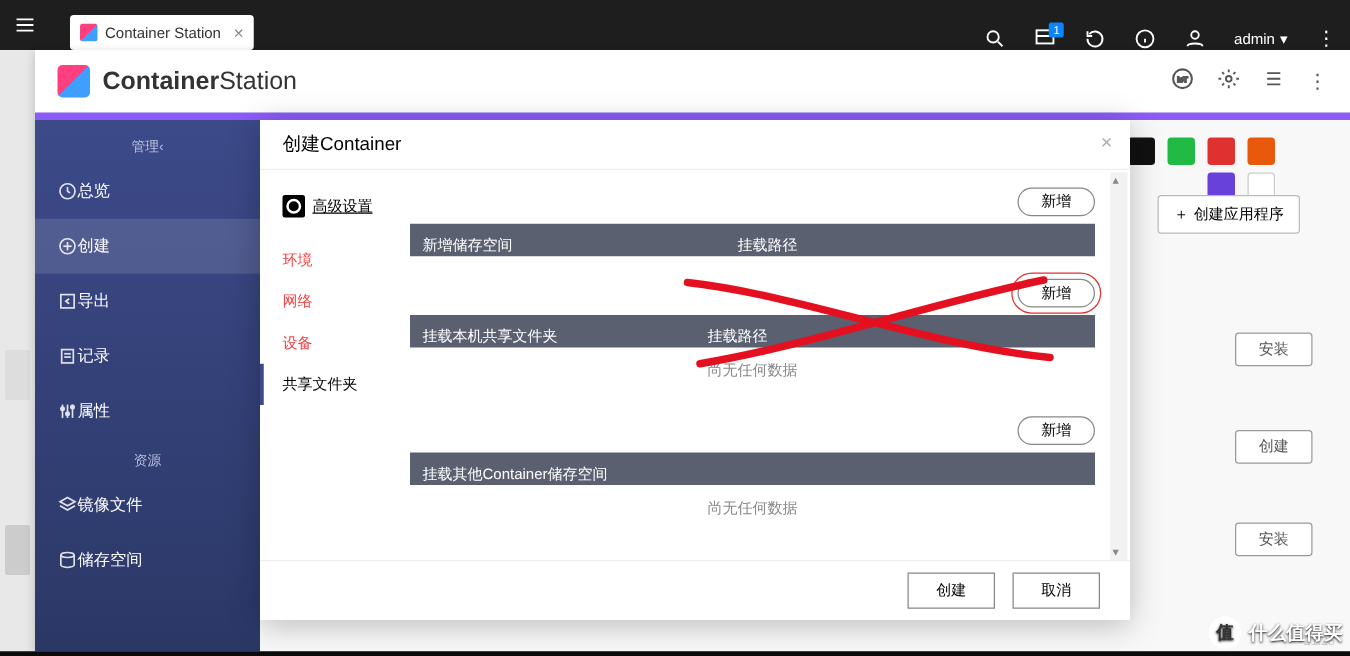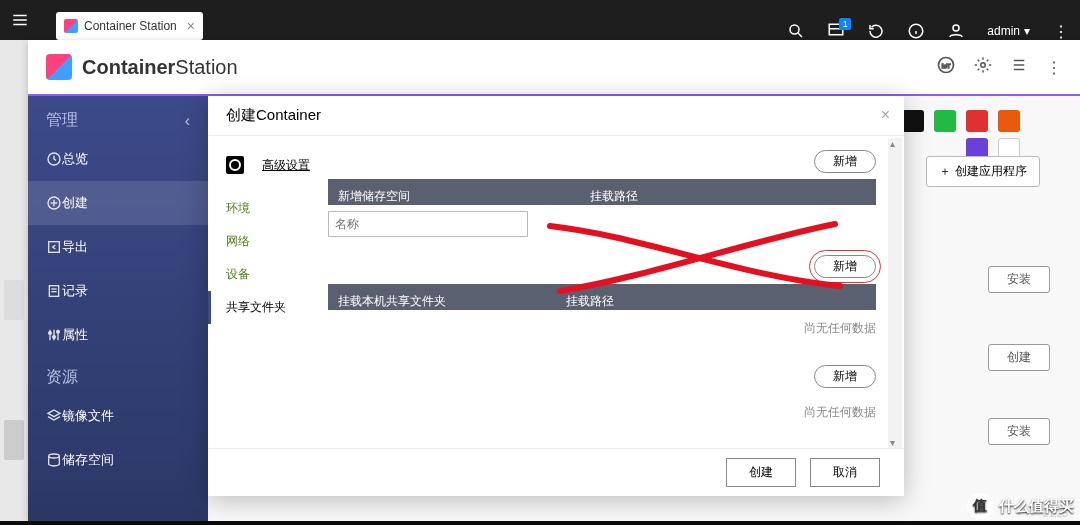--- a/index.html
+++ b/index.html
@@ -8,61 +8,61 @@
 .hamburger{width:40px;height:40px;display:flex;align-items:center;justify-content:center;cursor:pointer}
 .hamburger svg{width:18px;height:18px}
 .tab{height:28px;background:#fff;border-radius:3px;display:flex;align-items:center;padding:0 8px;margin-left:16px;color:#333;font-size:12px}
 .tab-icon{width:14px;height:14px;margin-right:6px;background:linear-gradient(135deg,#ff3f7f 50%,#3f9fff 50%);border-radius:2px}
 .tab-close{margin-left:10px;color:#888;font-size:14px;cursor:pointer}
 .top-right{position:absolute;right:10px;display:flex;align-items:center;gap:22px}
 .top-ico{width:18px;height:18px;display:flex;align-items:center;justify-content:center;cursor:pointer;position:relative}
 .badge{position:absolute;top:-4px;right:-6px;background:#0a84ff;color:#fff;font-size:9px;width:12px;height:12px;border-radius:2px;text-align:center;line-height:12px}
 .admin{display:flex;align-items:center;gap:4px;font-size:12px;cursor:pointer}
 .app{position:absolute;top:40px;left:28px;right:0;bottom:4px;background:#fff;display:flex;flex-direction:column;box-shadow:0 2px 8px rgba(0,0,0,.2)}
-.apphead{height:56px;display:flex;align-items:center;padding:0 18px;border-bottom:2px solid #8b5cf6}
+.apphead{height:56px;display:flex;align-items:center;padding:0 18px;border-bottom:6px solid #8b5cf6}
 .applogo{width:26px;height:26px;background:linear-gradient(135deg,#ff3f7f 50%,#3f9fff 50%);border-radius:4px;margin-right:10px}
 .apptitle{font-size:20px;color:#333}
 .apptitle b{font-weight:600}
 .appright{margin-left:auto;display:flex;gap:18px;align-items:center;color:#555}
 .appright span{cursor:pointer}
 .appbody{flex:1;display:flex;min-height:0}
 .sidebar{width:180px;background:linear-gradient(180deg,#3d4a8a,#2b3866);color:#fff;padding-top:4px;font-size:13px;position:relative}
-.sidegroup{font-size:16px;color:#b8c0e0;padding:10px 18px 6px;display:flex;align-items:center;justify-content:space-between}
+.sidegroup{font-size:11px;color:#b8c0e0;padding:10px 18px 6px;display:flex;align-items:center;justify-content:center}
 .sideitem{height:44px;display:flex;align-items:center;padding-left:18px;cursor:pointer}
 .sideitem.active{background:rgba(255,255,255,.12)}
 .sideitem svg{width:16px;height:16px;opacity:.85}
 .main{flex:1;position:relative;background:#f8f8f8}
 .gridicons{position:absolute;top:14px;right:60px;display:flex;gap:10px}
 .gi{width:22px;height:22px;border-radius:3px}
 .gi1{background:#111}.gi2{background:#21ba45}.gi3{background:#e03131}.gi4{background:#e8590c}
 .gi5{background:#6741d9}.gi6{background:#fff;border:1px solid #ccc}
 .btn-createapp{position:absolute;top:60px;right:40px;border:1px solid #bbb;border-radius:3px;padding:6px 12px;font-size:12px;background:#fff;cursor:pointer;display:flex;align-items:center;gap:4px}
 .card-btn{position:absolute;right:30px;border:1px solid #999;border-radius:3px;padding:4px 18px;font-size:12px;color:#555;background:#fff;cursor:pointer}
 .cb1{top:170px}.cb2{top:248px}.cb3{top:322px}
 .modal{position:absolute;top:96px;left:208px;width:696px;height:400px;background:#fff;box-shadow:0 4px 24px rgba(0,0,0,.25);display:flex;flex-direction:column}
 .mhead{height:40px;display:flex;align-items:center;padding:0 18px;font-size:15px;border-bottom:1px solid #eee;position:relative}
 .mclose{position:absolute;right:14px;top:10px;color:#aaa;cursor:pointer;font-size:16px}
 .mbody{flex:1;display:flex;overflow:hidden}
 .mleft{width:110px;padding:20px 0 0 18px;font-size:12px}
-.advset{display:flex;align-items:center;gap:18px;margin-bottom:18px}
+.advset{display:flex;align-items:center;gap:6px;margin-bottom:18px}
 .advset .gear{width:18px;height:18px;background:#000;border-radius:2px;position:relative;display:flex;align-items:center;justify-content:center}
 .advset .gear:before{content:"";width:8px;height:8px;border:2px solid #fff;border-radius:50%}
 .advset span{text-decoration:underline;font-size:12px}
 .tabsv{list-style:none}
-.tabsv li{padding:8px 0;color:#4d7c0f;cursor:pointer}
+.tabsv li{padding:8px 0;color:#ef4444;cursor:pointer}
 .tabsv li.active{color:#000;border-left:3px solid #3d4a8a;margin-left:-18px;padding-left:15px}
 .mright{flex:1;padding:14px 28px 0 10px;overflow-y:auto;font-size:12px;position:relative}
 .sec{margin-bottom:18px}
 .sechead{background:#5a6070;color:#fff;height:26px;display:flex;align-items:flex-end;padding:0 10px;font-size:12px}
 .sechead .col2{margin-left:180px}
 .addbtn{float:right;border:1px solid #888;border-radius:12px;padding:2px 18px;font-size:12px;background:#fff;margin-bottom:6px;cursor:pointer}
 .addbtn.hl{outline:1px solid #e03131;outline-offset:4px}
 .rowinput{display:flex;gap:0;margin-top:6px}
 .rowinput input{width:200px;height:26px;border:1px solid #bbb;padding:0 6px;font-size:12px}
-.empty{text-align:right;color:#888;padding:10px 0;font-size:12px}
+.empty{text-align:center;color:#888;padding:10px 0;font-size:12px}
 .mfoot{height:48px;display:flex;align-items:center;justify-content:flex-end;gap:14px;padding:0 24px;border-top:1px solid #eee}
 .mfoot button{border:1px solid #888;background:#fff;padding:5px 22px;font-size:12px;cursor:pointer}
 .scribble{position:absolute;top:216px;left:540px;pointer-events:none;z-index:50}
 .watermark{position:absolute;right:6px;bottom:6px;display:flex;align-items:center;gap:6px;color:#fff;font-size:15px;font-weight:bold;text-shadow:0 1px 2px #000;z-index:60}
 .wmcirc{width:26px;height:26px;border-radius:50%;background:#fff;color:#333;display:flex;align-items:center;justify-content:center;font-size:14px}
 .taskbar{position:absolute;left:0;right:0;bottom:0;height:4px;background:#0b0b0b}
 .clock{position:absolute;right:12px;bottom:6px;color:#ccc;font-size:10px;z-index:55}
 .scrollhint{position:absolute;right:2px;top:42px;width:14px;bottom:48px;background:#f2f2f2}
 .scrollhint:before{content:"▴";position:absolute;top:0;left:2px;font-size:10px;color:#888}
 .scrollhint:after{content:"▾";position:absolute;bottom:0;left:2px;font-size:10px;color:#888}
@@ -251,36 +251,36 @@
       </ul>
     </div>
     <div class="mright">
       <div class="sec">
         <button class="addbtn">新增</button>
         <div style="clear:both"></div>
         <div class="sechead">
           <span>新增储存空间</span>
           <span class="col2">挂载路径</span>
         </div>
-        <div class="rowinput">
-          <input type="text" placeholder="名称" style="">
-        </div>
       </div>
       <div class="sec">
         <button class="addbtn hl">新增</button>
         <div style="clear:both"></div>
         <div class="sechead">
           <span>挂载本机共享文件夹</span>
           <span class="col2" style="margin-left:120px">挂载路径</span>
         </div>
         <div class="empty">尚无任何数据</div>
       </div>
       <div class="sec">
         <button class="addbtn">新增</button>
         <div style="clear:both"></div>
+        <div class="sechead">
+          <span>挂载其他Container储存空间</span>
+        </div>
         <div class="empty">尚无任何数据</div>
       </div>
     </div>
   </div>
   <div class="mfoot">
     <button>创建</button>
     <button>取消</button>
   </div>
 </div>
 

